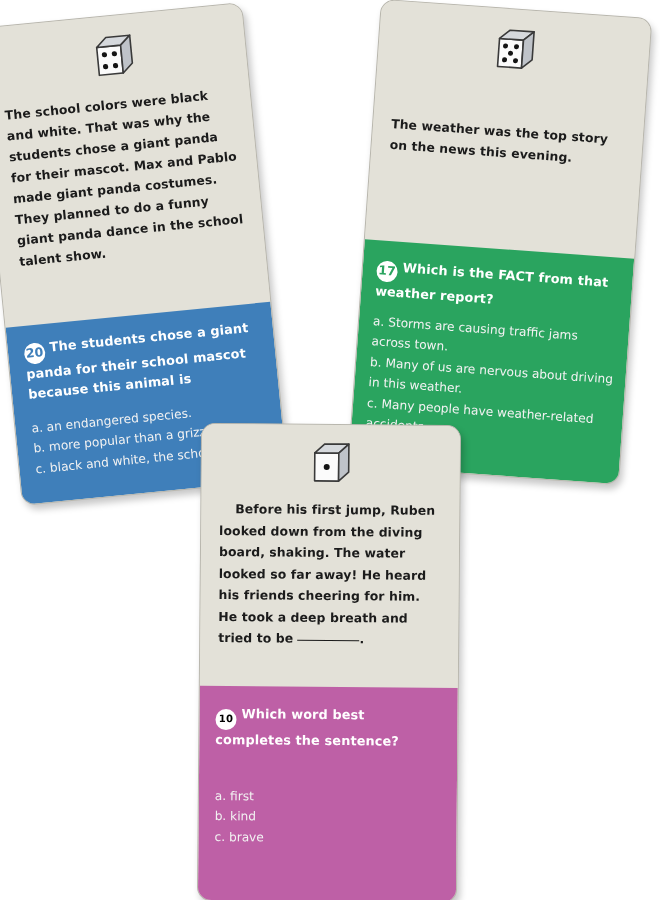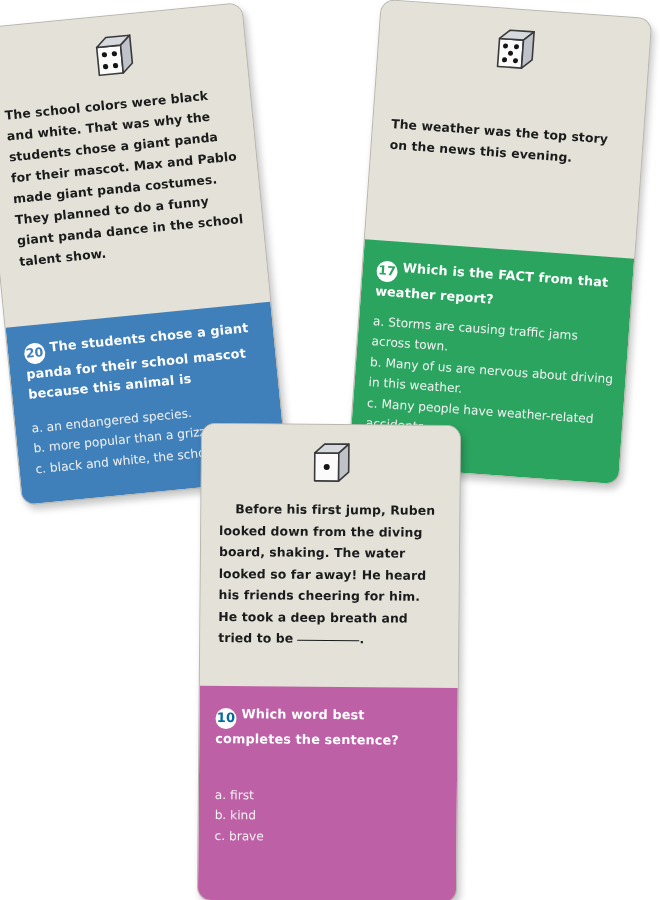--- a/index.html
+++ b/index.html
@@ -133,21 +133,21 @@
     width: 260px;
     height: 478px;
     transform: rotate(0.5deg);
     transform-origin: 50% 50%;
     z-index: 3;
   }
   #card-pink .card-top    { height: 262px; padding: 14px 18px 0 18px; }
   #card-pink .card-bottom { background: #be60a6; padding: 18px 14px 10px 16px; }
   #card-pink .passage     { font-size: 12.4px; line-height: 21.5px; margin-top: 12px; text-indent: 16px; }
   #card-pink .question    { font-size: 12.8px; line-height: 20px; }
-  #card-pink .qnum        { width: 21px; height: 21px; font-size: 13px; color: #0369a1; }
+  #card-pink .qnum        { width: 21px; height: 21px; font-size: 10px; color: #000000; }
   #card-pink .choices     { font-size: 12.2px; line-height: 20.5px; margin-top: 36px; }
 
   .blank-line {
     display: inline-block;
     width: 62px;
     border-bottom: 1.6px solid #1b1b1b;
     vertical-align: 2px;
   }
   b.em { font-weight: 900; }
 </style>

